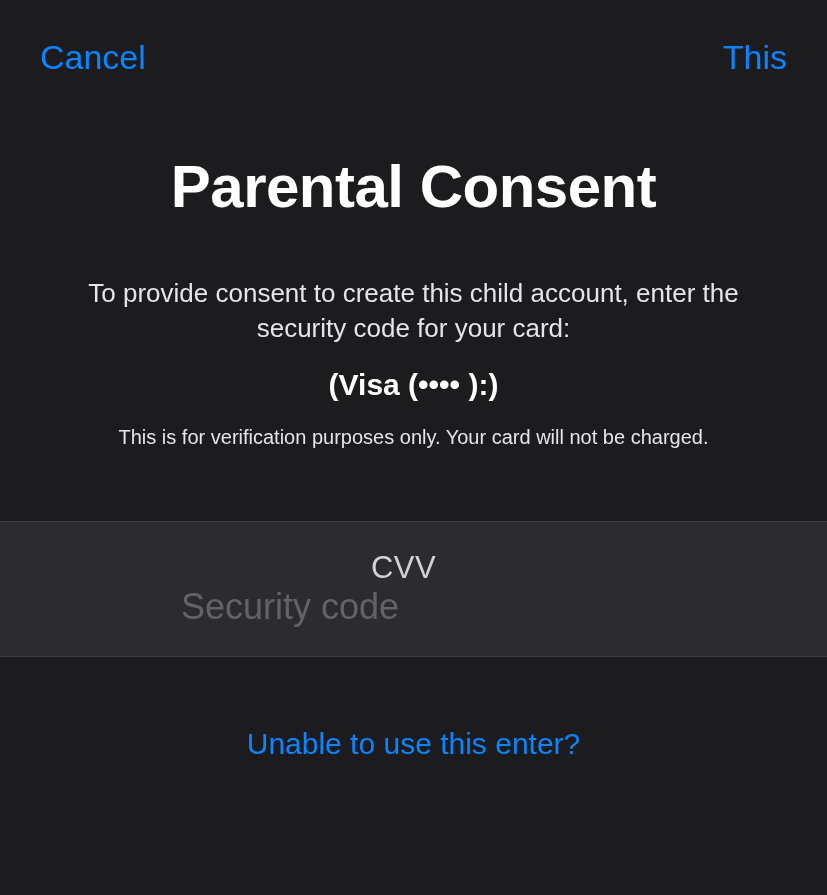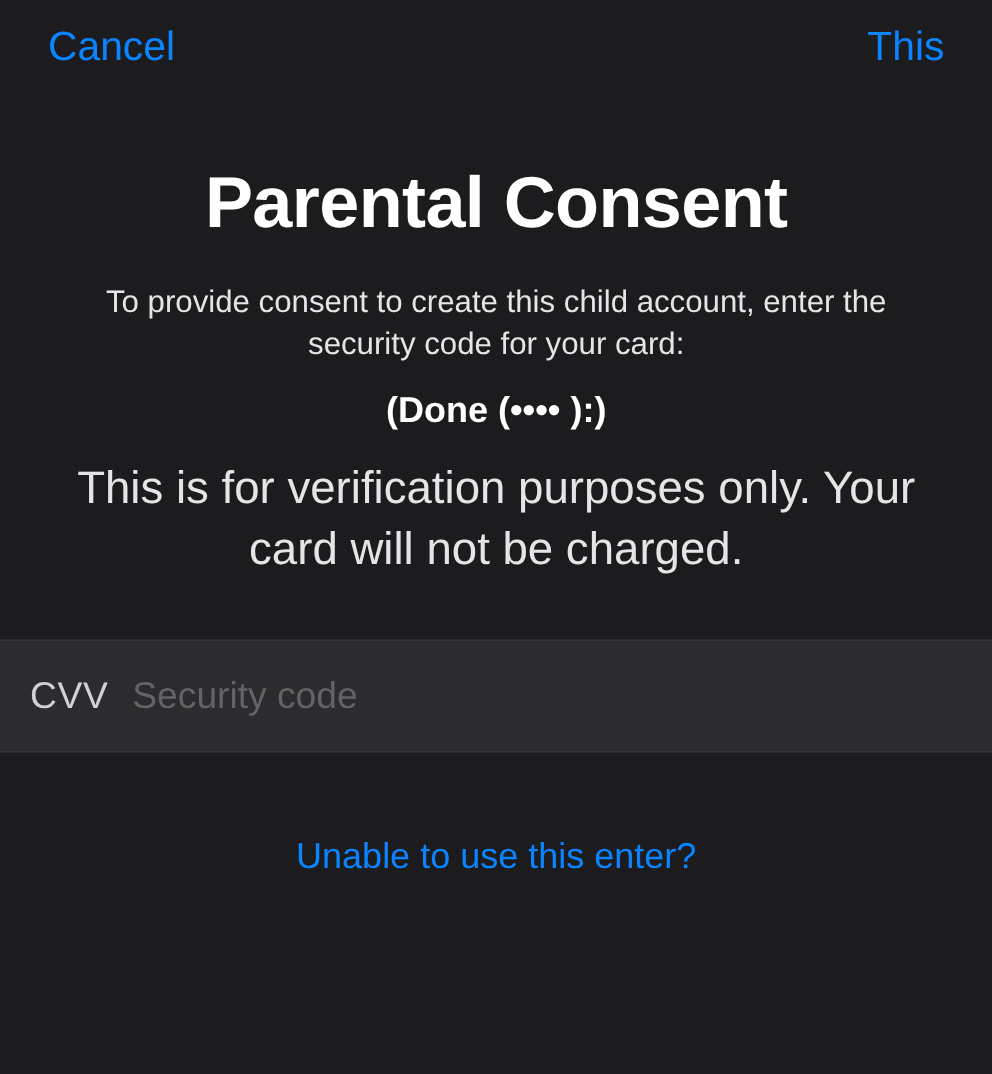--- a/index.html
+++ b/index.html
@@ -13,87 +13,88 @@
       background-color: #1c1c1e;
       font-family: -apple-system, BlinkMacSystemFont, "Segoe UI", Helvetica, Arial, sans-serif;
       color: #ffffff;
       overflow: hidden;
       border-radius: 20px;
     }
     .navbar {
       display: flex;
       justify-content: space-between;
       align-items: center;
-      padding: 20px 40px 20px 40px;
+      padding: 38px 40px 20px 40px;
     }
     .nav-button {
       color: #0a84ff;
       font-size: 34px;
       font-weight: 400;
       background: none;
       border: none;
       cursor: pointer;
       font-family: inherit;
     }
     .content {
       padding: 0 30px;
       text-align: center;
     }
     .title {
       font-size: 60px;
       font-weight: 700;
       color: #ffffff;
       margin-top: 55px;
-      margin-bottom: 31px;
+      margin-bottom: 55px;
       letter-spacing: -0.5px;
     }
     .description {
       font-size: 26px;
       font-weight: 400;
       color: #e5e5e7;
       line-height: 1.35;
       padding: 0 10px;
     }
     .card-info {
       font-size: 30px;
       font-weight: 700;
       color: #ffffff;
       margin-top: 22px;
       margin-bottom: 22px;
     }
     .notice {
-      font-size: 38px;
+      font-size: 20px;
       font-weight: 400;
       color: #e5e5e7;
       line-height: 1.35;
       padding: 0 10px;
     }
     .input-row {
       display: flex;
       align-items: center;
       background-color: #2c2c2e;
-      margin-top: 48px;
+      margin-top: 70px;
       padding: 28px 25px;
       width: 100%;
       border-top: 0.5px solid #3a3a3c;
       border-bottom: 0.5px solid #3a3a3c;
+      flex-direction: column;
     }
     .input-label {
       font-size: 31px;
       font-weight: 400;
       color: #d1d1d6;
       margin-right: 20px;
       letter-spacing: 0.5px;
     }
     .input-field {
       flex: 1;
       background: transparent;
       border: none;
       outline: none;
-      font-size: 31px;
+      font-size: 36px;
       color: #ffffff;
       font-family: inherit;
     }
     .input-field::placeholder {
       color: #636366;
     }
     .link-button {
       display: block;
       margin: 70px auto 0 auto;
       color: #0a84ff;
@@ -115,21 +116,21 @@
 <body>
 
 <div class="navbar">
   <button class="nav-button">Cancel</button>
   <button class="nav-button">This</button>
 </div>
 
 <div class="content">
   <h1 class="title">Parental Consent</h1>
   <p class="description">To provide consent to create this child account, enter the security code for your card:</p>
-  <p class="card-info">(Done (•••• ):)</p>
+  <p class="card-info">(Visa (•••• ):)</p>
   <p class="notice">This is for verification purposes only. Your card will not be charged.</p>
 
   <div class="full-width-container">
     <div class="input-row">
       <span class="input-label">CVV</span>
       <input type="text" class="input-field" placeholder="Security code" style="">
     </div>
   </div>
 
   <button class="link-button">Unable to use this enter?</button>

